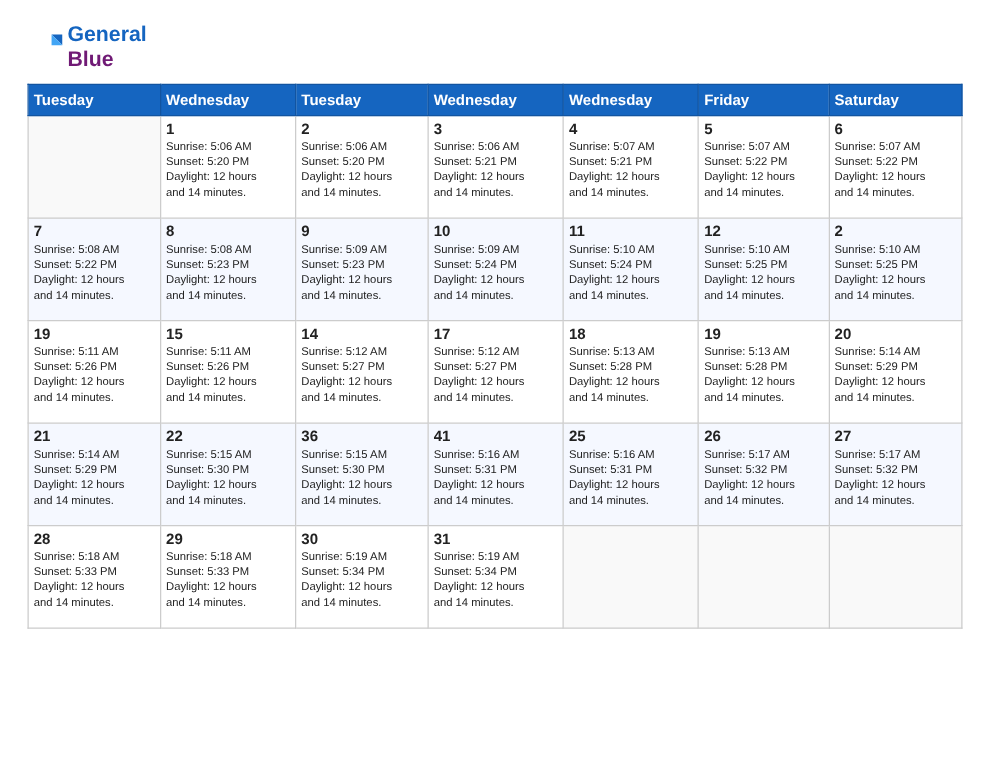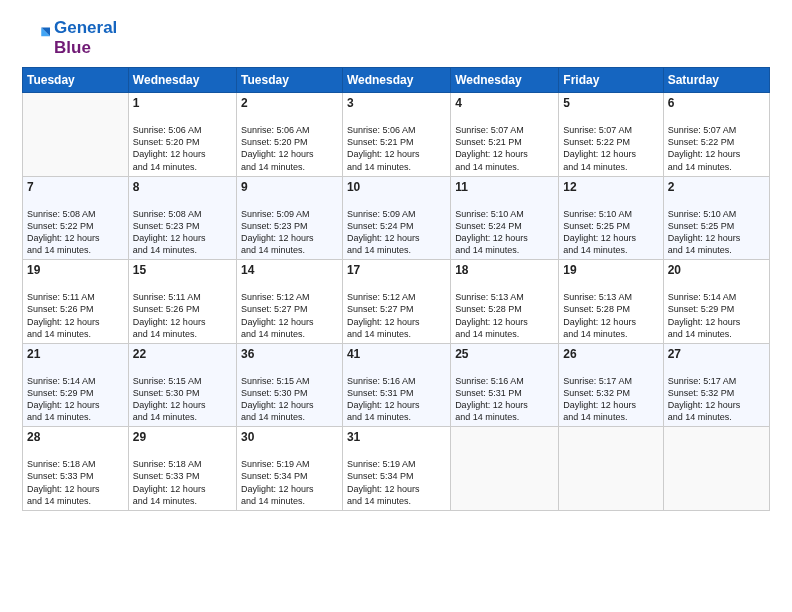--- a/index.html
+++ b/index.html
@@ -83,21 +83,20 @@
     .day-num {
       font-weight: bold;
       font-size: 12px;
       margin-bottom: 1px;
       display: block;
     }
     .day-info {
       font-size: 9px;
       color: #222;
       line-height: 1.35;
-      margin-top: 14px;
     }
     .empty-cell {
       background: #f9f9f9 !important;
     }
   </style>
 </head>
 <body>
 
 <div class="page">
   <div class="header">

